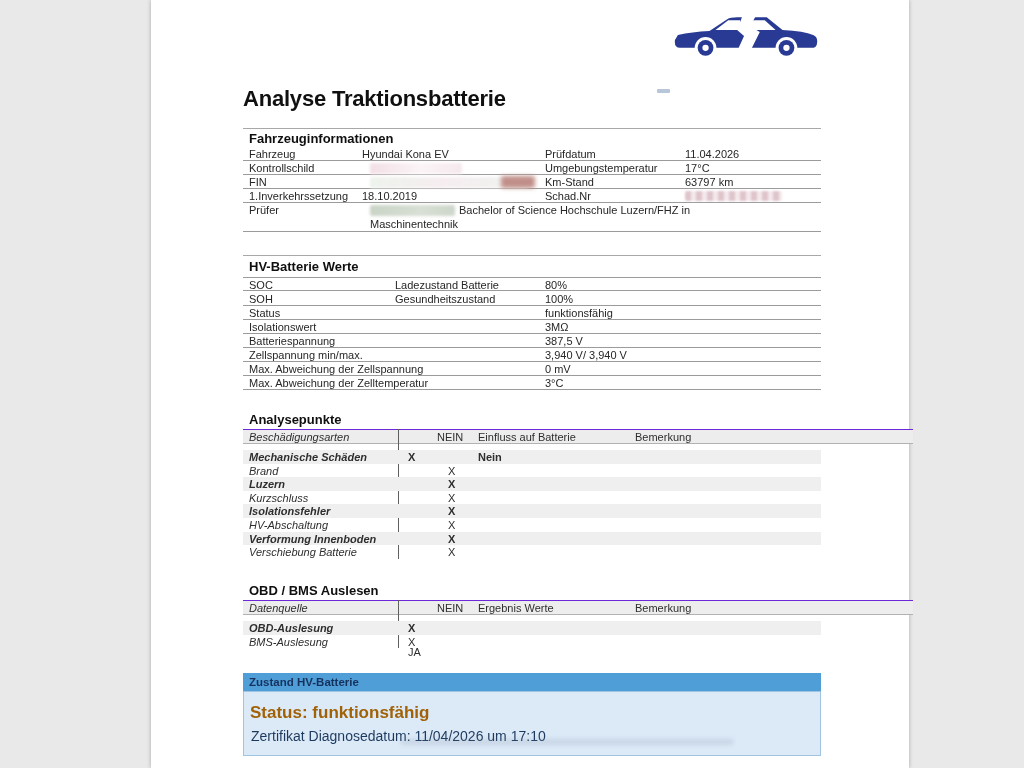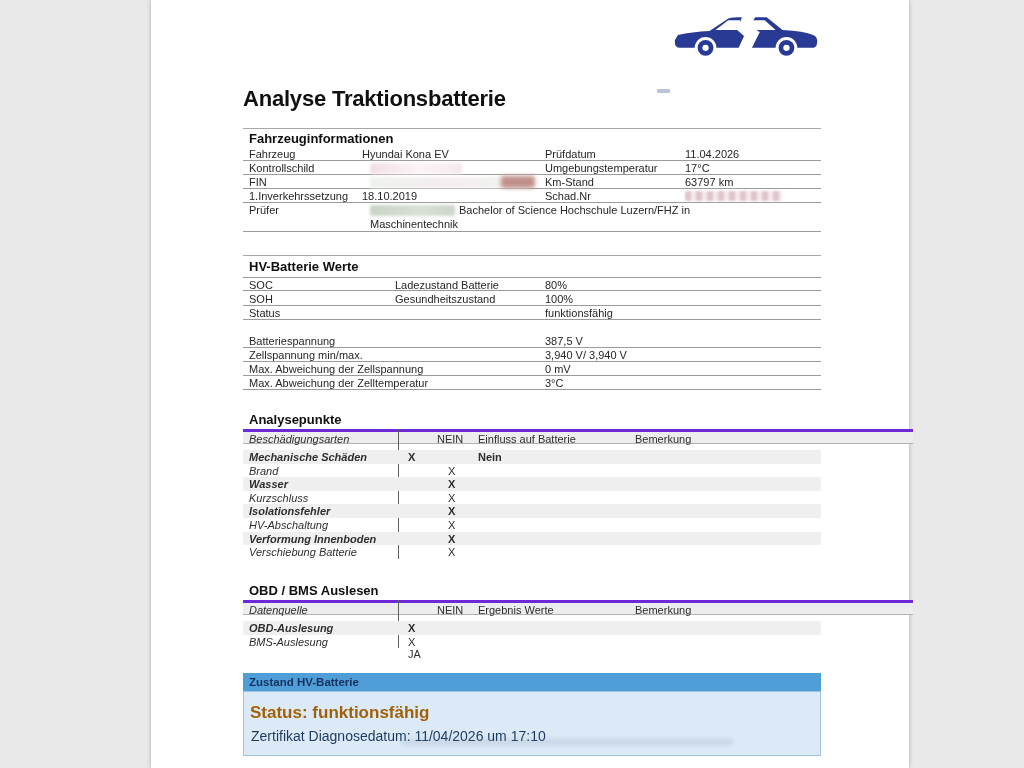--- a/index.html
+++ b/index.html
@@ -43,21 +43,21 @@
   .red-fin{left:127px;top:2px;width:158px;height:11px;
     background:linear-gradient(90deg,#edf3ec,#f6edf0 45%,#eef3ee);}
   .red-fin2{left:258px;top:1px;width:34px;height:12px;background:#c18f89;filter:blur(2px);}
   .red-schad{left:442px;top:2px;width:97px;height:10px;opacity:.85;
     background:repeating-linear-gradient(90deg,#d9bcc3 0 6px,#f2e5e8 6px 11px);filter:blur(1.2px);}
   .red-pruefer{left:127px;top:2px;width:85px;height:11px;
     background:linear-gradient(90deg,#c9d4c6,#d8dfd4 60%,#cdd6ca);}
   
   .band{
     position:absolute;left:0;width:670px;height:15px;background:#ededed;
-    border-top:3px solid #6d28d9;border-bottom:1px solid #b2b2b2;box-sizing:border-box;
+    border-top:1px solid #6d28d9;border-bottom:1px solid #b2b2b2;box-sizing:border-box;
   }
   .band span,.arow span{position:absolute;top:1px;white-space:nowrap;color:#2e2e2e;}
   .band .bcol1{left:6px;font-style:italic;}
   .bja{left:165px;margin-top:44px;} .bnein{left:194px;} .bcol4{left:235px;} .bcol5{left:392px;}
   .arow{position:absolute;left:0;width:578px;height:13.6px;}
   .arow.alt{background:#efefef;font-weight:bold;}
   .alabel{left:6px;font-style:italic;}
   .axja{left:165px;} .axnein{left:205px;} .aein{left:235px;}
   .vdivider{position:absolute;width:1px;background:#5f5f5f;}
   
@@ -145,20 +145,24 @@
     </div>
     <div class="trow" style="top:37px;height:14px;">
       <span class="h1">SOH</span>
       <span class="h2">Gesundheitszustand</span>
       <span class="h3">100%</span>
     </div>
     <div class="trow" style="top:51px;height:14px;">
       <span class="h1">Status</span>
       <span class="h3">funktionsfähig</span>
     </div>
+    <div class="trow" style="top:65px;height:14px;">
+      <span class="h1">Isolationswert</span>
+      <span class="h3">3MΩ</span>
+    </div>
     <div class="trow" style="top:79px;height:14px;">
       <span class="h1">Batteriespannung</span>
       <span class="h3">387,5 V</span>
     </div>
     <div class="trow" style="top:93px;height:14px;">
       <span class="h1">Zellspannung min/max.</span>
       <span class="h3">3,940 V/ 3,940 V</span>
     </div>
     <div class="trow" style="top:107px;height:14px;">
       <span class="h1">Max. Abweichung der Zellspannung</span>
@@ -183,21 +187,21 @@
     <div class="arow alt" style="top:38px;">
       <span class="alabel">Mechanische Schäden</span>
       <span class="axja">X</span>
       <span class="aein">Nein</span>
     </div>
     <div class="arow" style="top:51.6px;">
       <span class="alabel">Brand</span>
       <span class="axnein">X</span>
     </div>
     <div class="arow alt" style="top:65.2px;">
-      <span class="alabel">Wasser</span>
+      <span class="alabel">Luzern</span>
       <span class="axnein">X</span>
     </div>
     <div class="arow" style="top:78.8px;">
       <span class="alabel">Kurzschluss</span>
       <span class="axnein">X</span>
     </div>
     <div class="arow alt" style="top:92.4px;">
       <span class="alabel">Isolationsfehler</span>
       <span class="axnein">X</span>
     </div>

